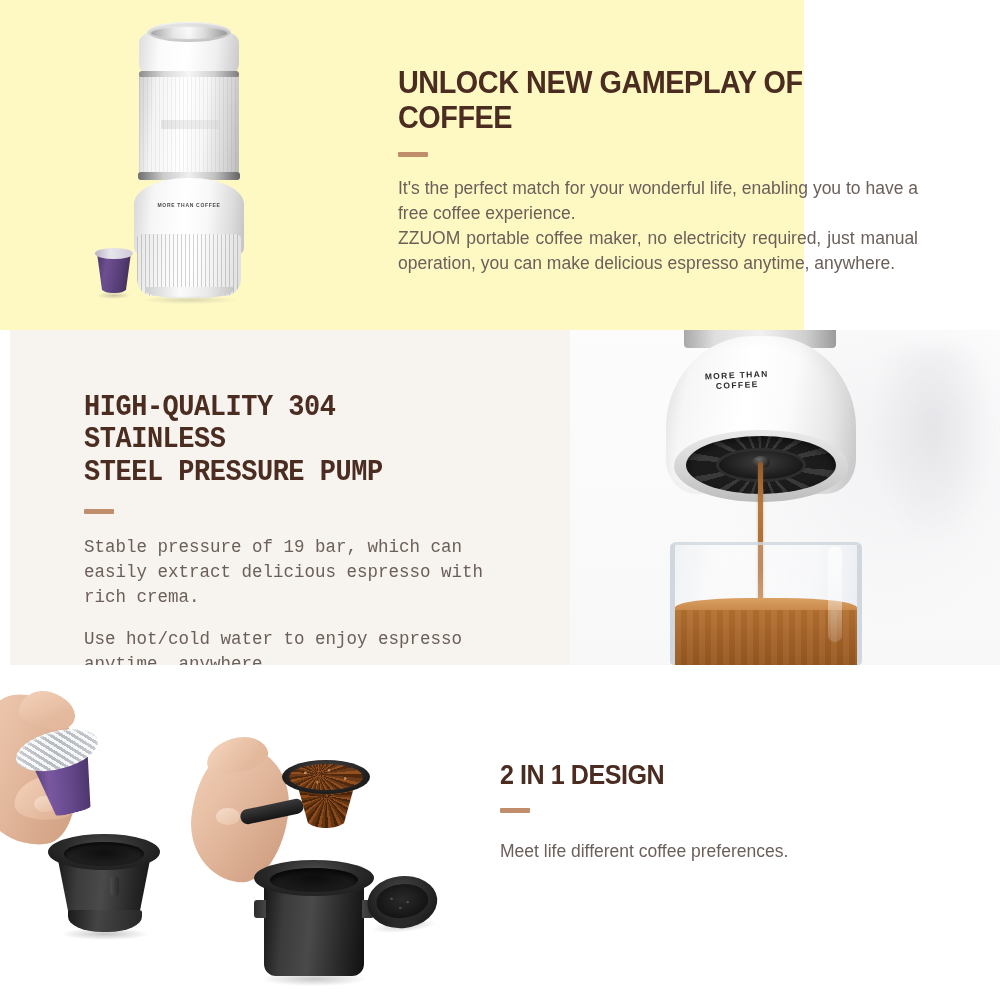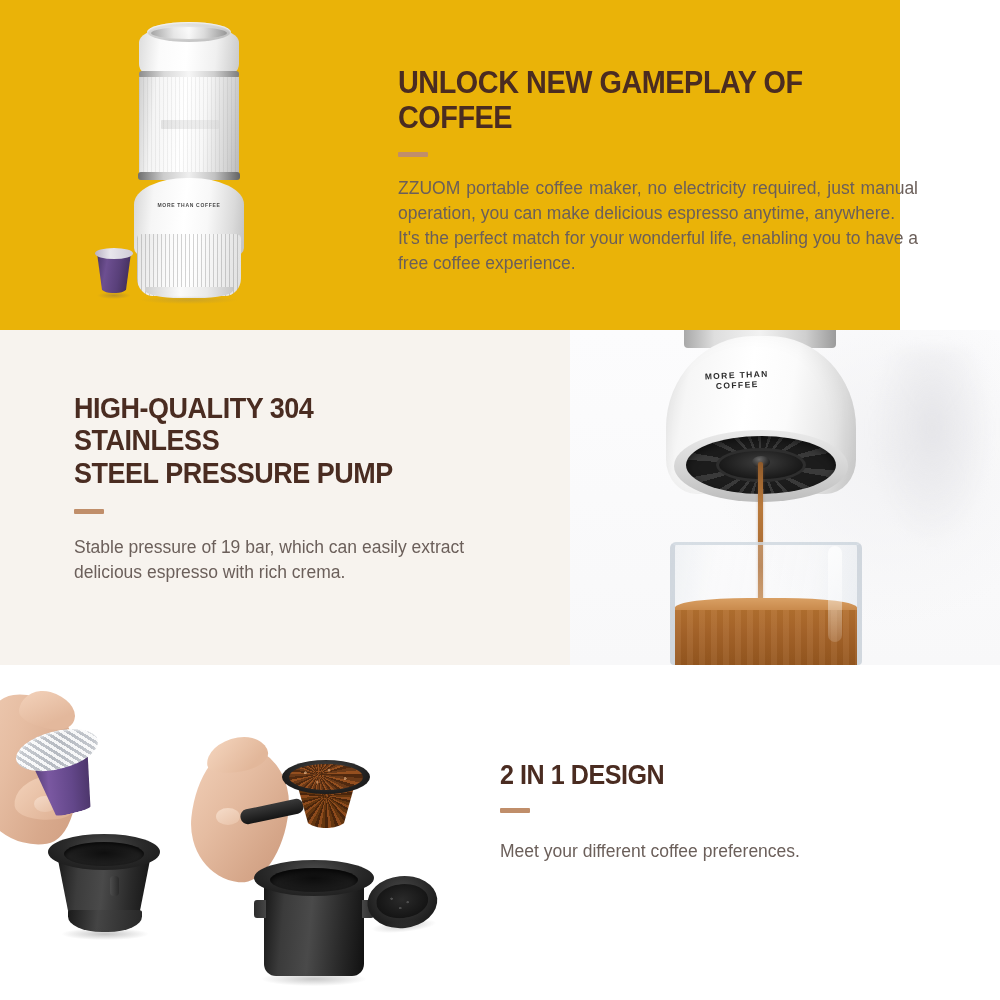--- a/index.html
+++ b/index.html
@@ -28,35 +28,36 @@
   }
   .body-text {
     color: #6b5f5a;
     font-size: 17.5px;
     line-height: 1.42;
   }
 
   
   .sec1 {
     position: absolute; left: 0; top: 0;
-    width: 900px; height: 330px;
-    background: #eab308;
+    width: 804px; height: 330px;
+    background: #fef9c3;
   }
   .sec1-img { position: absolute; left: 85px; top: 8px; width: 210px; height: 300px; }
   .sec1-copy { position: absolute; left: 398px; top: 66px; width: 520px; }
   .sec1-copy .heading { font-size: 31px; }
   .sec1-copy .dash { margin: 17px 0 19px 0; }
   .sec1-copy .body-text { text-align: justify; }
 
   
   .sec2 { position: absolute; left: 0; top: 330px; width: 1000px; height: 335px; }
   .sec2-left {
-    position: absolute; left: 0; top: 0;
+    position: absolute; left: 10px; top: 0;
     width: 570px; height: 335px;
     background: #f7f3ee;
+    font-family: Liberation Mono, monospace;
   }
   .sec2-right {
     position: absolute; left: 570px; top: 0;
     width: 430px; height: 335px;
     background: #fbfbfc;
     overflow: hidden;
   }
   .sec2-copy { position: absolute; left: 74px; top: 62px; width: 420px; }
   .sec2-copy .heading { font-size: 29px; }
   .sec2-copy .dash { margin: 20px 0 21px 0; }
@@ -457,35 +458,36 @@
           <div class="cap1-body"></div>
           <div class="cap1-top"></div>
           <div class="cap1-shadow"></div>
         </div>
       </div>
     </div>
 
     <div class="sec1-copy">
       <div class="heading">UNLOCK NEW GAMEPLAY OF COFFEE</div>
       <div class="dash"></div>
+      <p class="body-text">It's the perfect match for your wonderful life, enabling you to have a free coffee experience.</p>
       <p class="body-text">ZZUOM portable coffee maker, no electricity required, just manual operation, you can make delicious espresso anytime, anywhere.</p>
-      <p class="body-text">It's the perfect match for your wonderful life, enabling you to have a free coffee experience.</p>
     </div>
   </div>
 
   <div class="sec2">
 
     <div class="sec2-left">
       <div class="sec2-copy">
         <div class="heading">
           <span>HIGH-QUALITY 304 STAINLESS</span><br>
           <span>STEEL PRESSURE PUMP</span>
         </div>
         <div class="dash"></div>
         <p class="body-text">Stable pressure of 19 bar, which can easily extract delicious espresso with rich crema.</p>
+        <p class="body-text">Use hot/cold water to enjoy espresso anytime, anywhere.</p>
       </div>
     </div>
 
     <div class="sec2-right">
       <div class="bw">
         <div class="bw-blur"></div>
         <div class="bw-neck"></div>
         <div class="bw-dome"></div>
         <div class="bw-label">MORE THAN COFFEE</div>
         <div class="bw-grate-ring"></div>
@@ -548,17 +550,17 @@
           <div class="lid-outer"></div>
           <div class="lid-inner"></div>
           <div class="lid-shadow"></div>
         </div>
       </div>
     </div>
 
     <div class="sec3-copy">
       <div class="heading">2 IN 1 DESIGN</div>
       <div class="dash"></div>
-      <p class="body-text">Meet your different coffee preferences.</p>
+      <p class="body-text">Meet life different coffee preferences.</p>
     </div>
   </div>
 
 </div>
 
 </body></html>

